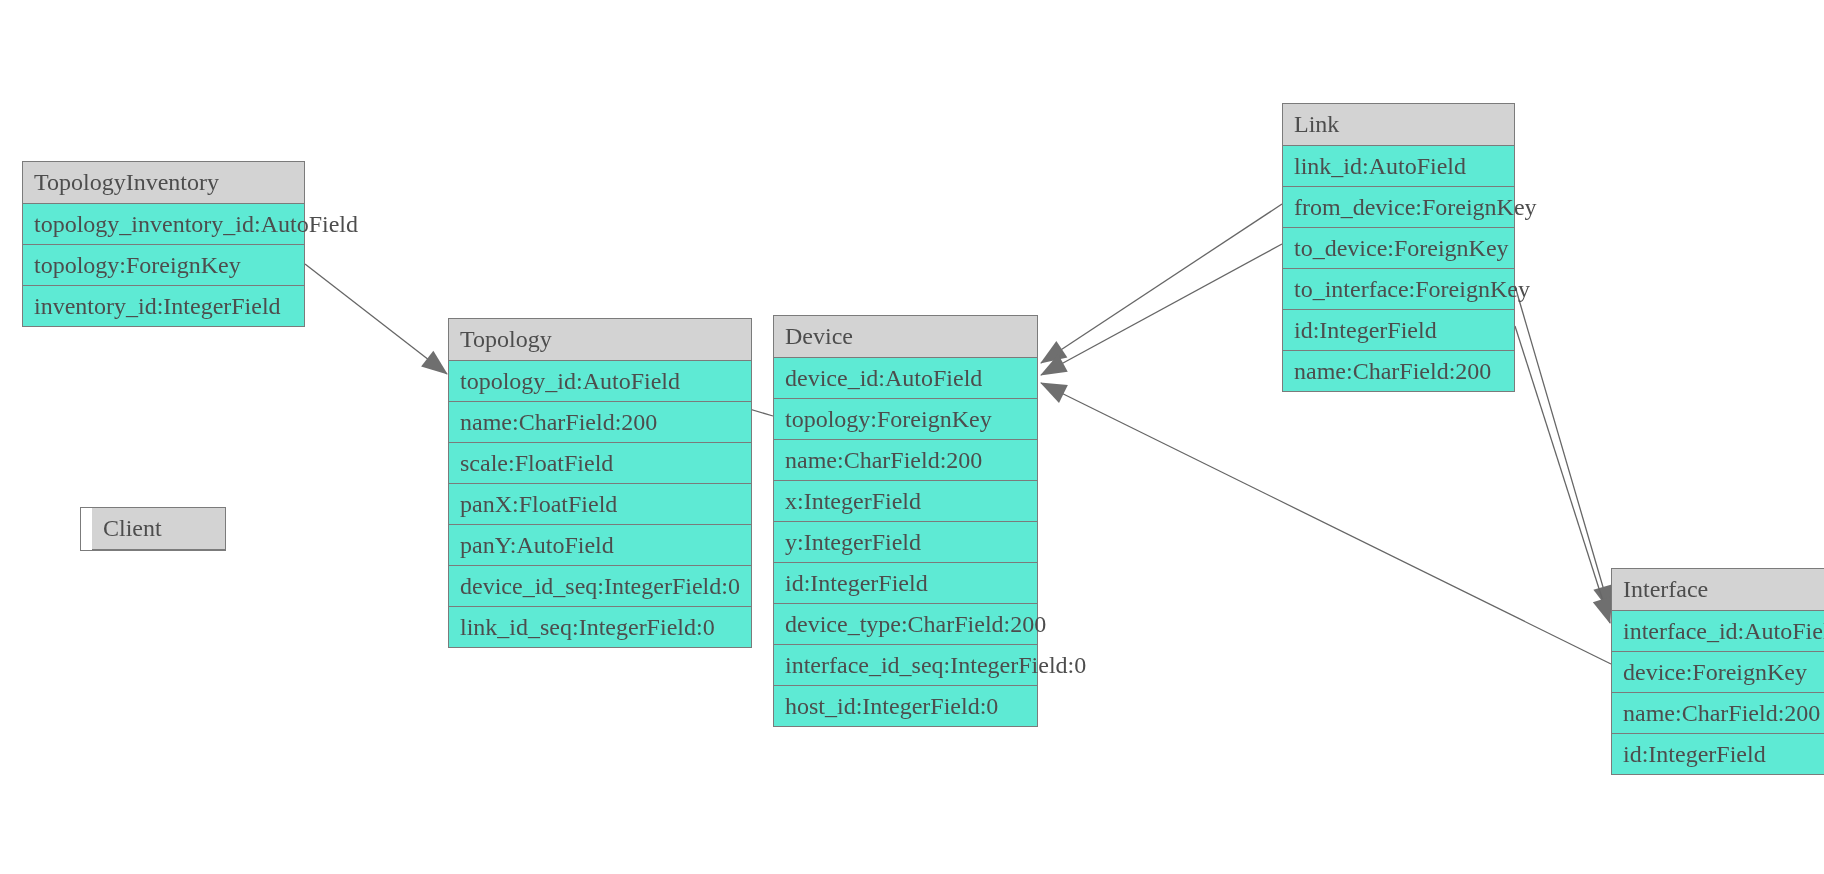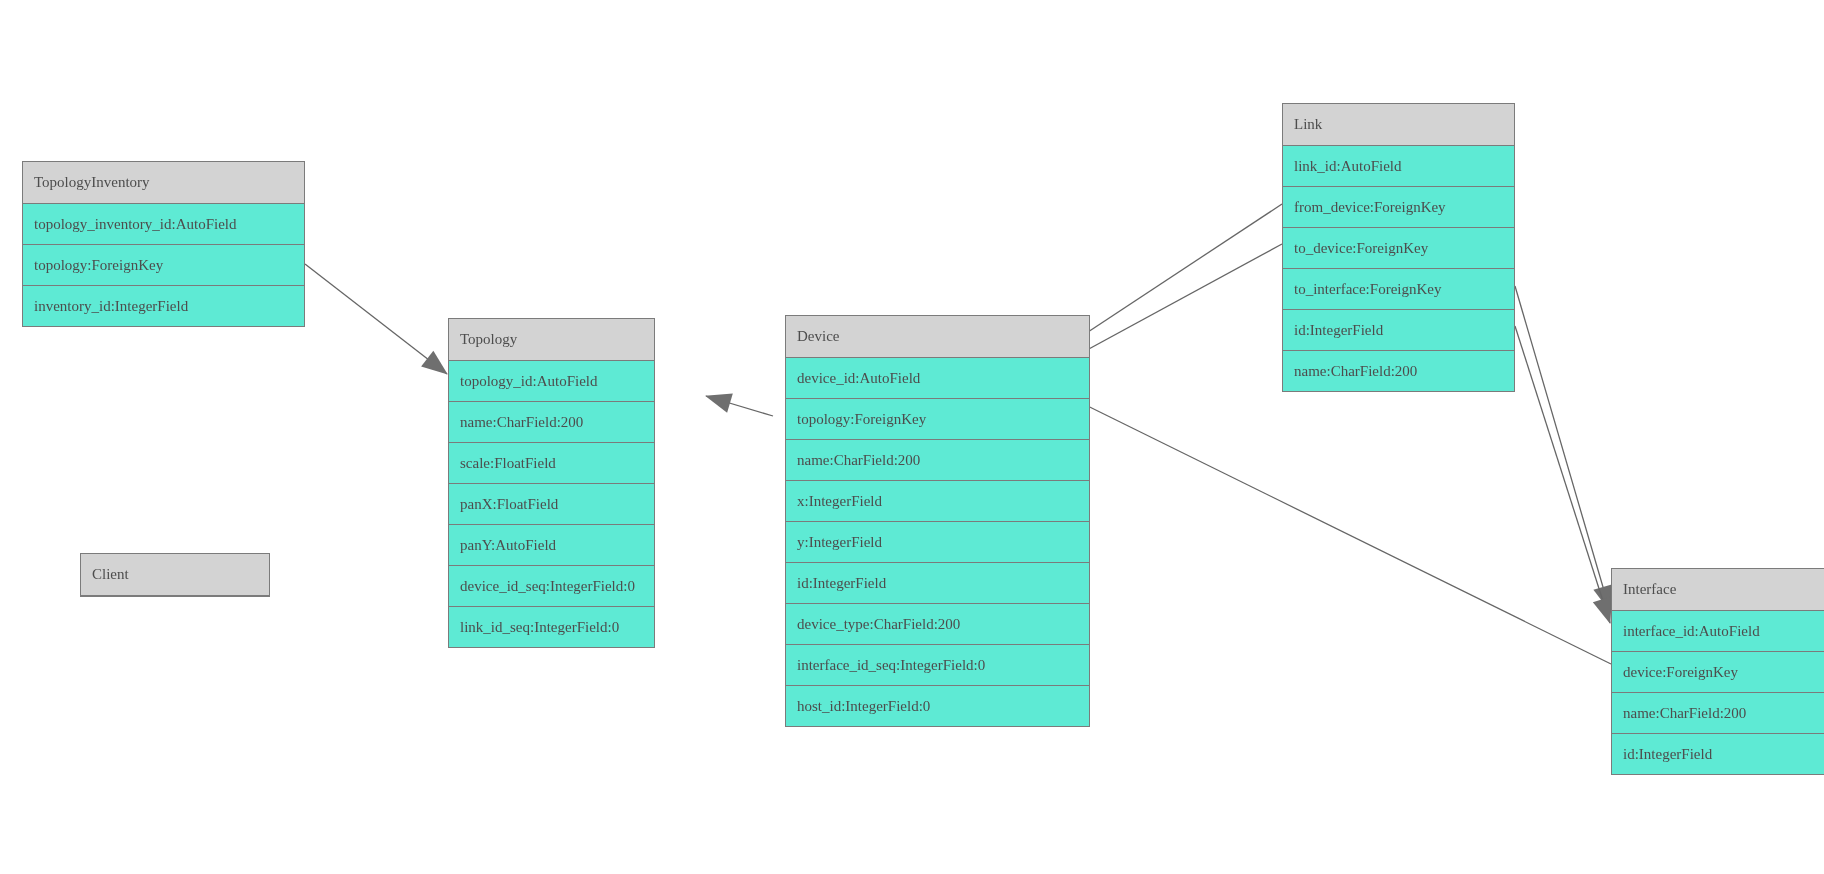--- a/index.html
+++ b/index.html
@@ -15,44 +15,44 @@
     position: absolute;
     left: 0; top: 0;
     width: 1824px; height: 874px;
   }
   .etable {
     position: absolute;
     background: #ffffff;
     border: 1.5px solid #7b7b7b;
     box-sizing: border-box;
     color: #4d4d4d;
-    font-size: 15px;
+    font-size: 24px;
     white-space: nowrap;
   }
   .etable .hdr {
     background: #d3d3d3;
     height: 41px;
     line-height: 41px;
     padding-left: 11px;
     border-bottom: 1px solid #7b7b7b;
   }
   .etable .row {
     height: 40px;
     line-height: 40px;
     padding-left: 11px;
     border-bottom: 1px solid #7b7b7b;
     background: #5eead4;
   }
   .etable .row:last-child { border-bottom: none; }
 
   
   #t-topologyinventory { left: 22px;   top: 161px; width: 283px; }
-  #t-topology          { left: 448px;  top: 318px; width: 207px; }
-  #t-client            { left: 80px;   top: 553px; width: 190px; }
-  #t-device            { left: 773px;  top: 315px; width: 305px; margin-left: 12px; }
+  #t-topology          { left: 448px;  top: 318px; width: 304px; }
+  #t-client            { left: 80px;   top: 507px; width: 146px; padding-left: 11px; }
+  #t-device            { left: 773px;  top: 315px; width: 265px; }
   #t-link              { left: 1282px; top: 103px; width: 233px; }
   #t-interface         { left: 1611px; top: 568px; width: 232px; }
 </style>
 </head>
 <body>
 
 <div id="canvas">
 
   <svg id="edges" viewBox="0 0 1824 874" xmlns="http://www.w3.org/2000/svg">
     <defs>

